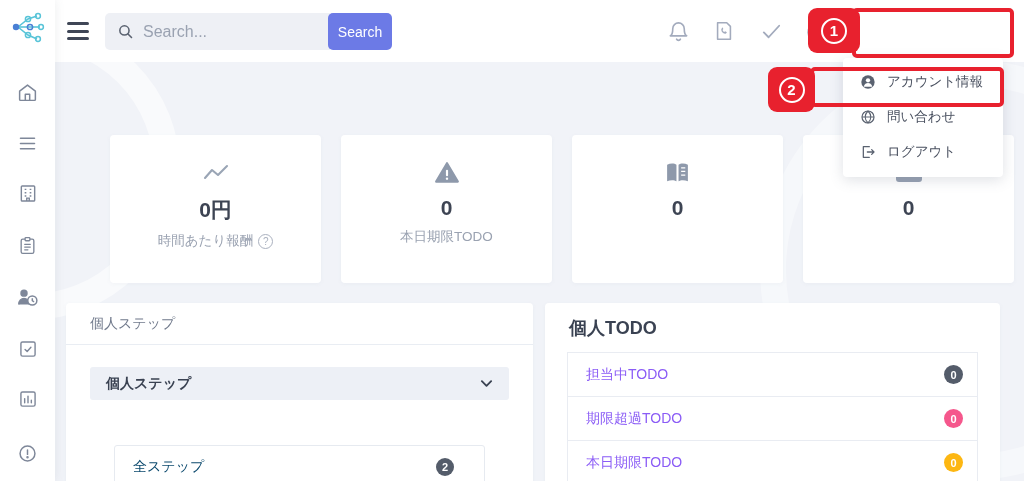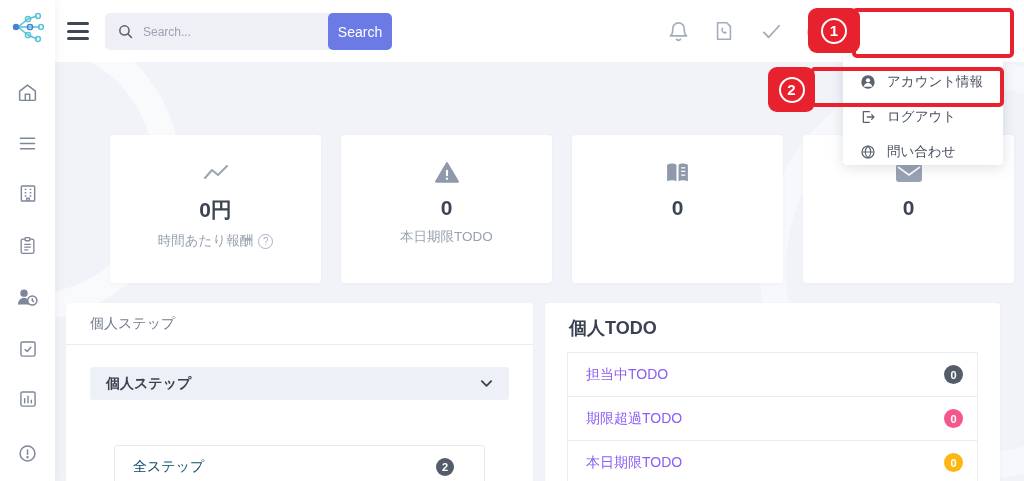--- a/index.html
+++ b/index.html
@@ -17,32 +17,32 @@
   .side-item { position:absolute; left:0; width:55px; height:30px; display:flex; align-items:center; justify-content:center; cursor:pointer; }
   .side-item svg { display:block; }
 
   
   .header { position:absolute; left:55px; top:0; width:969px; height:62px; background:#fff; z-index:15; }
   .hamburger { position:absolute; left:12px; top:22px; width:22px; height:18px; display:flex; flex-direction:column; justify-content:space-between; cursor:pointer; }
   .hamburger span { display:block; height:3px; background:#3f4656; border-radius:2px; }
   .search-group { position:absolute; left:50px; top:13px; height:37px; display:flex; }
   .search-input-wrap { width:225px; height:37px; background:#eef0f5; border-radius:5px 0 0 5px; display:flex; align-items:center; padding-left:12px; }
   .search-input-wrap svg { flex:0 0 auto; }
-  .search-input { border:none; outline:none; background:transparent; font-size:12px; color:#5a6270; margin-left:9px; width:180px; font-family:inherit; }
+  .search-input { border:none; outline:none; background:transparent; font-size:16px; color:#5a6270; margin-left:9px; width:180px; font-family:inherit; }
   .search-input::placeholder { color:#9aa2b1; }
   .search-btn { width:64px; height:37px; background:#6c7ae6; color:#fff; border:none; border-radius:5px; font-size:14px; cursor:pointer; font-family:inherit; margin-left:-2px; }
   .hdr-icon { position:absolute; top:20px; width:24px; height:24px; cursor:pointer; }
   .profile { position:absolute; left:808px; top:11px; display:flex; align-items:center; cursor:pointer; }
   .avatar { width:33px; height:33px; border-radius:50%; background:#bfe7d4; overflow:hidden; flex:0 0 auto; }
   .profile-text { margin-left:8px; }
   .profile-name { font-size:13px; font-weight:bold; color:#3b4254; line-height:16px; white-space:nowrap; }
   .profile-group { font-size:11px; color:#8d95a5; line-height:13px; }
 
   
-  .dropdown { position:absolute; left:843px; top:58px; width:160px; height:107px; background:#fff; border-radius:4px;
+  .dropdown { position:absolute; left:843px; top:58px; width:160px; height:119px; background:#fff; border-radius:4px;
               box-shadow:0 3px 14px rgba(80,90,110,0.18); z-index:30; padding-top:6px; }
   .dd-item { height:35px; display:flex; align-items:center; padding-left:17px; cursor:pointer; }
   .dd-item svg { flex:0 0 auto; }
   .dd-label { margin-left:11px; font-size:13.5px; color:#4a5160; white-space:nowrap; }
 
   
   .cards { position:absolute; left:66px; top:135px; width:904px; display:flex; gap:20px; z-index:5;margin-left:44px; }
   .card { width:220px; height:148px; background:#fff; border-radius:4px; box-shadow:0 1px 4px rgba(120,130,150,0.06);
           text-align:center; padding-top:24px; }
   .card-icon { height:28px; display:flex; align-items:center; justify-content:center; }
@@ -292,32 +292,32 @@
 <div class="dropdown">
   <div class="dd-item">
     <svg width="16" height="16" viewBox="0 0 24 24">
       <circle cx="12" cy="12" r="10" fill="#5a6270"></circle>
       <circle cx="12" cy="9.5" r="3.2" fill="#fff"></circle>
         <path d="M5.5 19 c1-4 4-5.5 6.5-5.5 s5.5 1.5 6.5 5.5" fill="#fff"></path>
     </svg>
     <span class="dd-label">アカウント情報</span>
   </div>
   <div class="dd-item">
+    <svg width="16" height="16" viewBox="0 0 24 24" fill="none" stroke="#5a6270" stroke-width="1.8">
+      <circle cx="12" cy="12" r="9"></circle>
+        <path d="M3 12 h18 M12 3 c-5.5 5.5 -5.5 12.5 0 18 M12 3 c5.5 5.5 5.5 12.5 0 18"></path>
+    </svg>
+    <span class="dd-label">問い合わせ</span>
+  </div>
+  <div class="dd-item">
     <svg width="16" height="16" viewBox="0 0 24 24" fill="none" stroke="#5a6270" stroke-width="1.9" stroke-linecap="round" stroke-linejoin="round">
       <path d="M14 4 H5 v16 h9"></path>
         <path d="M11 12 h10 M17.5 8.5 L21 12 l-3.5 3.5"></path>
     </svg>
     <span class="dd-label">ログアウト</span>
-  </div>
-  <div class="dd-item">
-    <svg width="16" height="16" viewBox="0 0 24 24" fill="none" stroke="#5a6270" stroke-width="1.8">
-      <circle cx="12" cy="12" r="9"></circle>
-        <path d="M3 12 h18 M12 3 c-5.5 5.5 -5.5 12.5 0 18 M12 3 c5.5 5.5 5.5 12.5 0 18"></path>
-    </svg>
-    <span class="dd-label">問い合わせ</span>
   </div>
 </div>
 
 <div class="ann-rect ann-rect1"></div>
 <div class="ann-badge ann-badge1">
   <span class="ann-num">1</span>
 </div>
 <div class="ann-rect ann-rect2"></div>
 <div class="ann-badge ann-badge2">
   <span class="ann-num">2</span>

